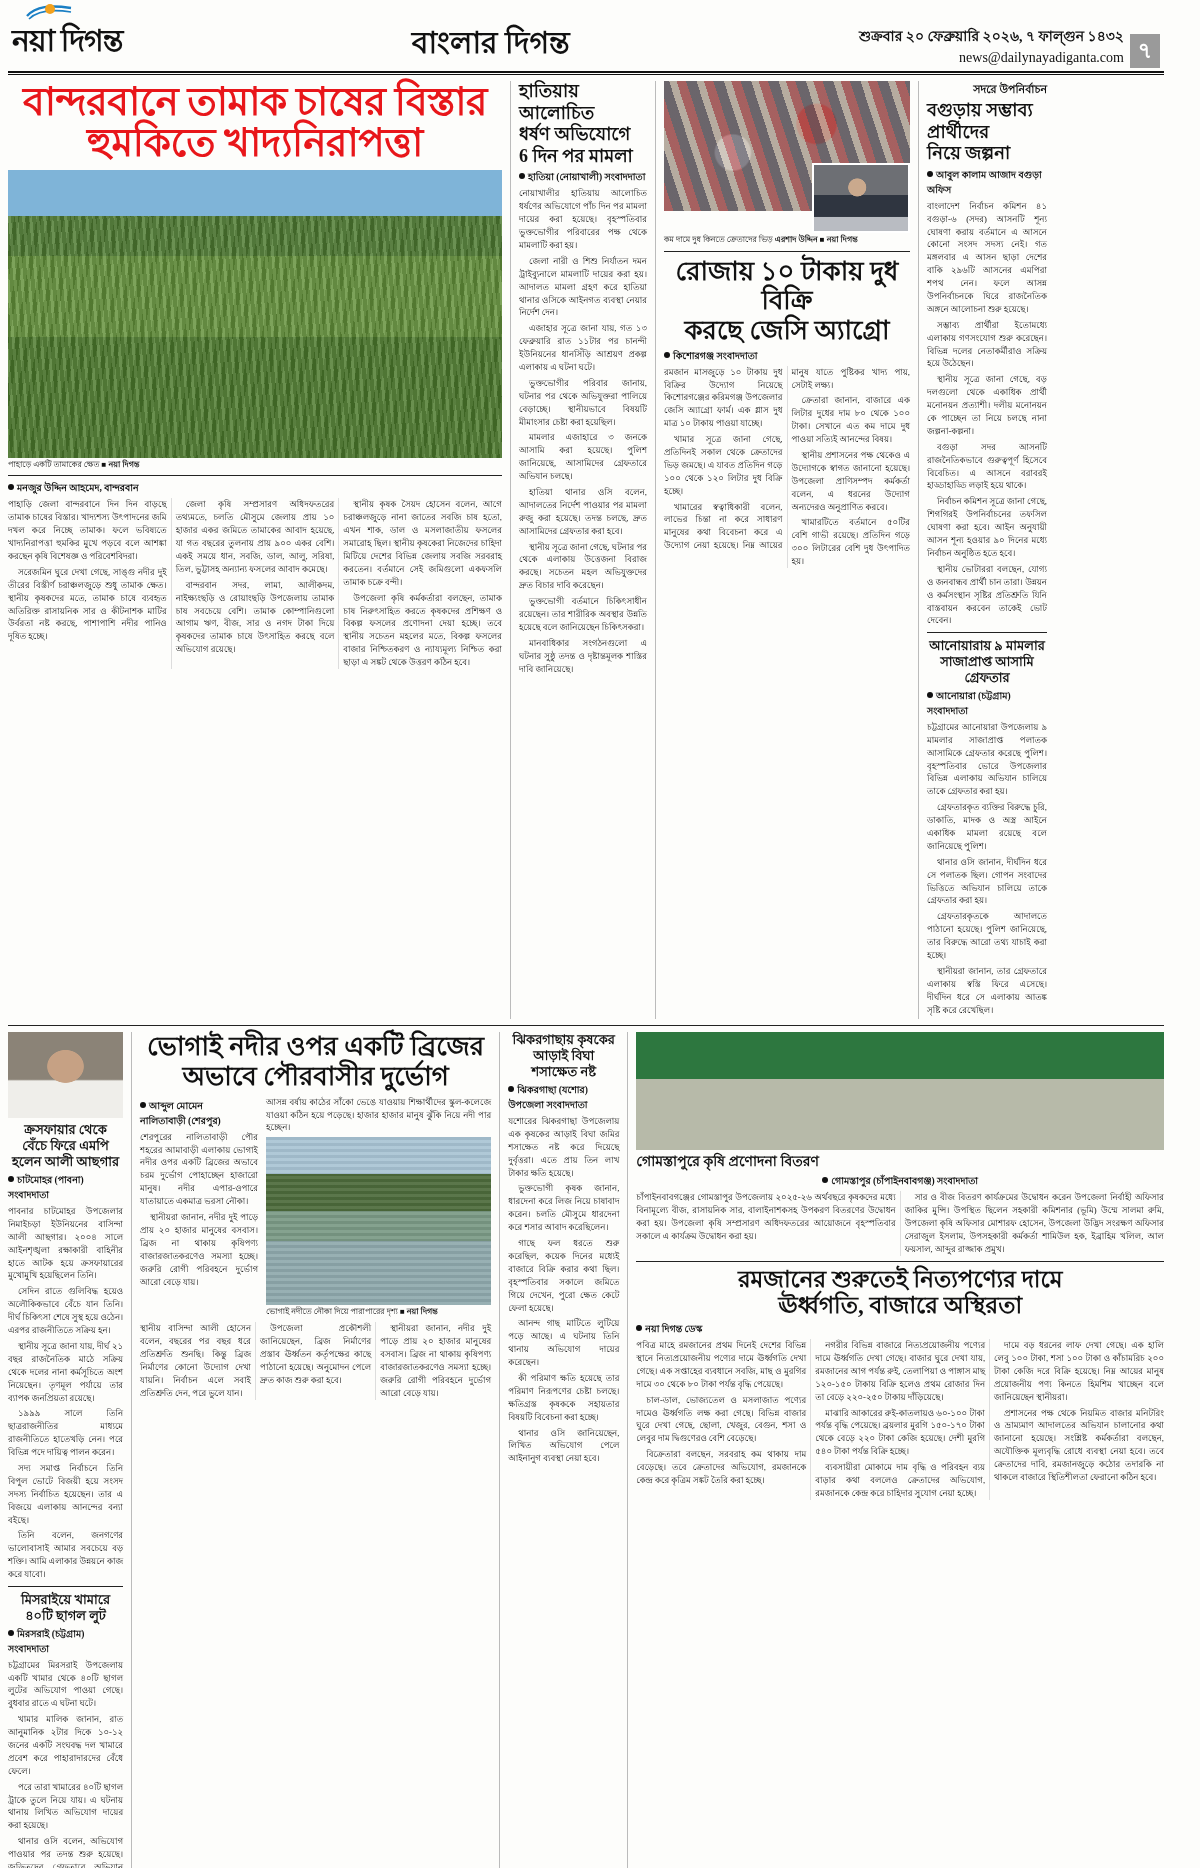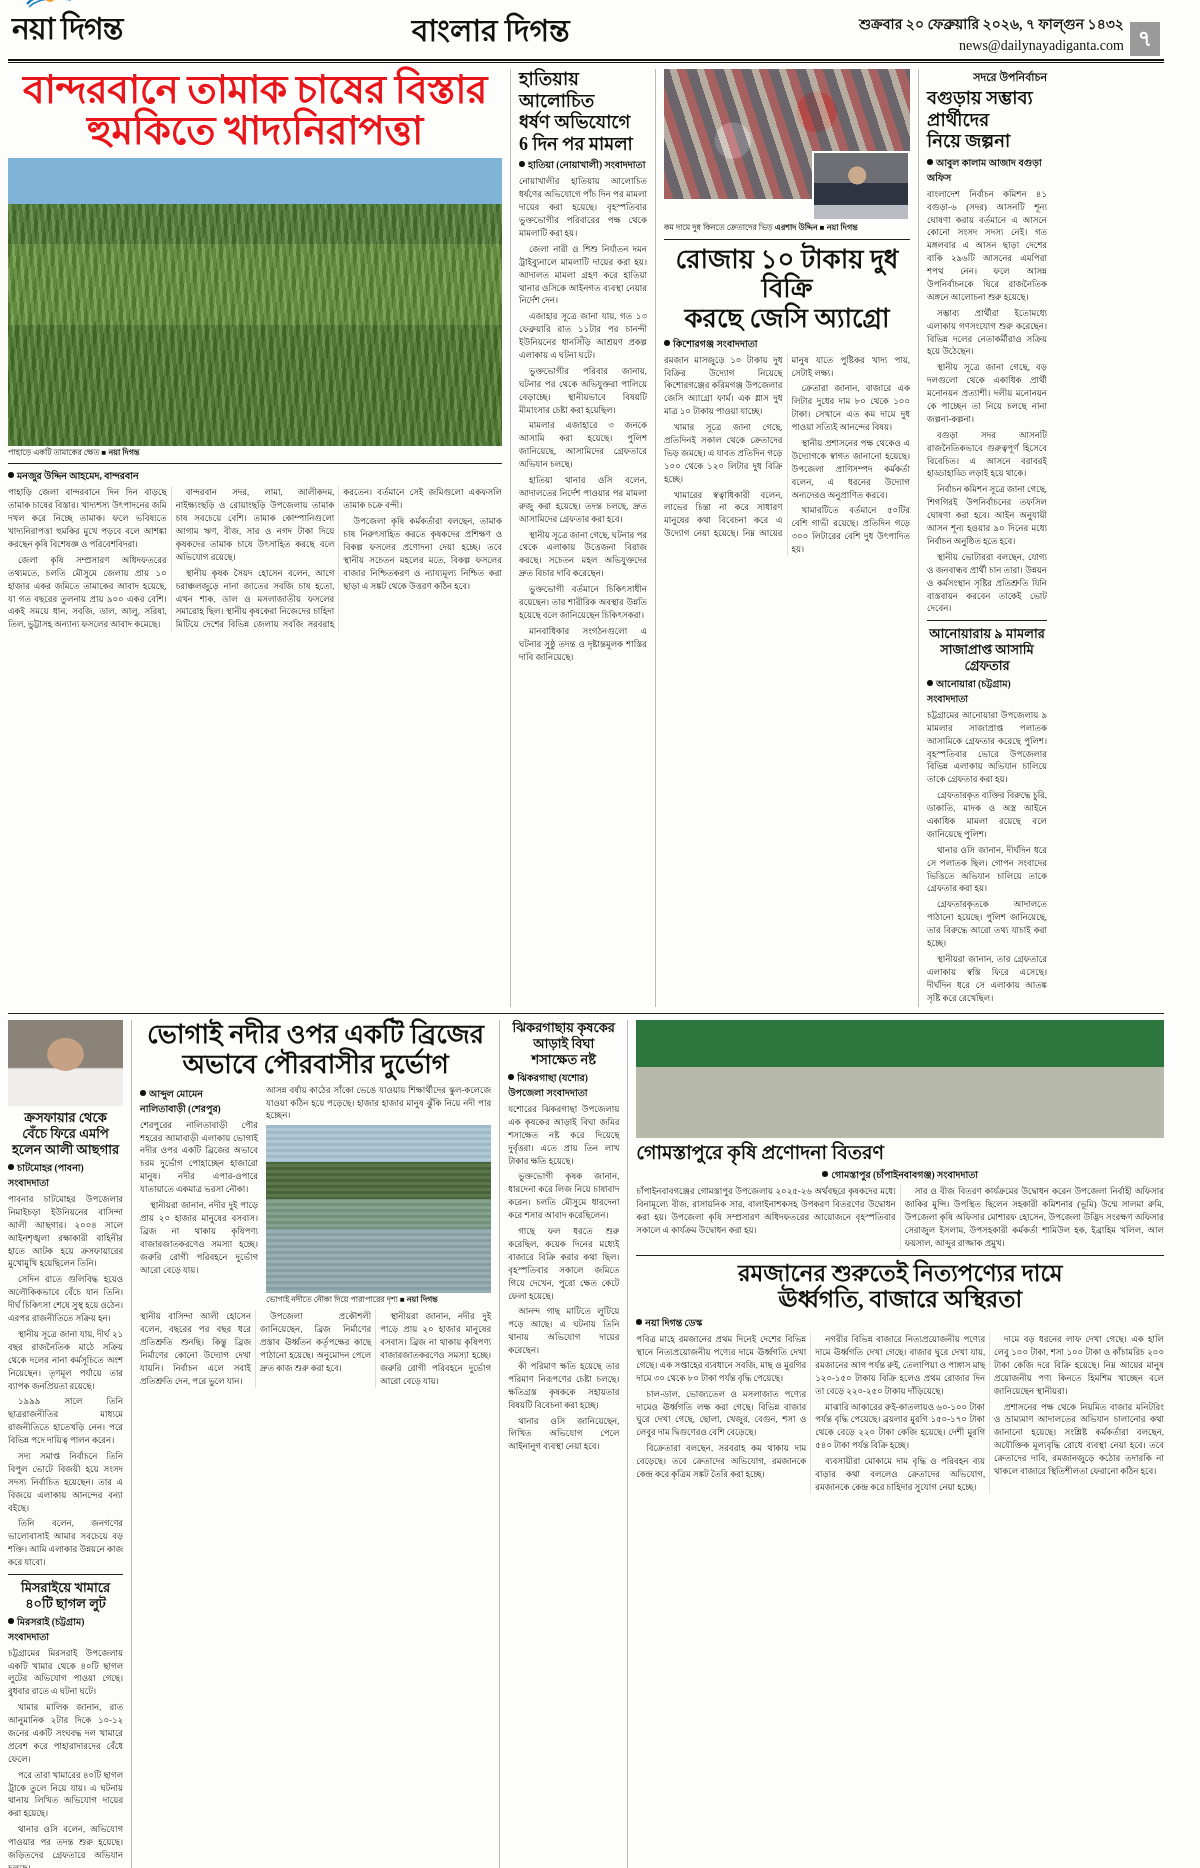--- a/index.html
+++ b/index.html
@@ -3,21 +3,21 @@
 <meta charset="utf-8">
 <style>
   * { box-sizing: border-box; margin:0; padding:0; }
   body {
     width:1200px; height:1868px;
     background:#fdfdfb;
     font-family:"Liberation Serif", serif;
     color:#111;
     overflow:hidden;
   }
-  .page { width:1172px; height:1868px; padding:8px 8px; position:relative; }
+  .page { width:1172px; height:1868px; padding:20px 8px; position:relative; }
 
   
   .masthead { display:flex; align-items:flex-end; justify-content:space-between; height:48px; padding:0 4px; }
   .logo-wrap { display:flex; align-items:flex-end; gap:2px; }
   .logo-mark { font-family:"Liberation Serif",serif; font-weight:bold; font-size:30px; letter-spacing:-1px; color:#111; position:relative; }
   .logo-swoosh { position:absolute; left:14px; top:-13px; width:46px; height:16px; }
   .paper-title { font-size:30px; font-weight:bold; letter-spacing:0px; color:#111; transform:translateY(2px);}
   .mast-right { text-align:right; display:flex; align-items:flex-end; gap:6px; }
   .mast-meta { font-size:14px; line-height:1.5; text-align:right; }
   .mast-meta .dateline { font-weight:bold; }
@@ -123,20 +123,21 @@
       <div class="cap">
         <span>পাহাড়ে একটি তামাকের ক্ষেত</span>
         <span class="src"> ■ <span>নয়া দিগন্ত</span></span>
       </div>
       <div class="hr"></div>
       <div class="byline">
         <span class="dot"></span><span>মনজুর উদ্দিন আহমেদ</span>, <span>বান্দরবান</span>
       </div>
       <div class="txt3">
         <p class="body nf">পাহাড়ি জেলা বান্দরবানে দিন দিন বাড়ছে তামাক চাষের বিস্তার। খাদ্যশস্য উৎপাদনের জমি দখল করে নিচ্ছে তামাক। ফলে ভবিষ্যতে খাদ্যনিরাপত্তা হুমকির মুখে পড়বে বলে আশঙ্কা করছেন কৃষি বিশেষজ্ঞ ও পরিবেশবিদরা।</p>
+        <p class="body">সরেজমিন ঘুরে দেখা গেছে, সাঙ্গু নদীর দুই তীরের বিস্তীর্ণ চরাঞ্চলজুড়ে শুধু তামাক ক্ষেত। স্থানীয় কৃষকদের মতে, তামাক চাষে ব্যবহৃত অতিরিক্ত রাসায়নিক সার ও কীটনাশক মাটির উর্বরতা নষ্ট করছে, পাশাপাশি নদীর পানিও দূষিত হচ্ছে।</p>
         <p class="body">জেলা কৃষি সম্প্রসারণ অধিদফতরের তথ্যমতে, চলতি মৌসুমে জেলায় প্রায় ১০ হাজার একর জমিতে তামাকের আবাদ হয়েছে, যা গত বছরের তুলনায় প্রায় ৯০০ একর বেশি। একই সময়ে ধান, সবজি, ডাল, আলু, সরিষা, তিল, ভুট্টাসহ অন্যান্য ফসলের আবাদ কমেছে।</p>
         <p class="body">বান্দরবান সদর, লামা, আলীকদম, নাইক্ষ্যংছড়ি ও রোয়াংছড়ি উপজেলায় তামাক চাষ সবচেয়ে বেশি। তামাক কোম্পানিগুলো আগাম ঋণ, বীজ, সার ও নগদ টাকা দিয়ে কৃষকদের তামাক চাষে উৎসাহিত করছে বলে অভিযোগ রয়েছে।</p>
         <p class="body">স্থানীয় কৃষক সৈয়দ হোসেন বলেন, আগে চরাঞ্চলজুড়ে নানা জাতের সবজি চাষ হতো, এখন শাক, ডাল ও মসলাজাতীয় ফসলের সমারোহ ছিল। স্থানীয় কৃষকেরা নিজেদের চাহিদা মিটিয়ে দেশের বিভিন্ন জেলায় সবজি সরবরাহ করতেন। বর্তমানে সেই জমিগুলো একফসলি তামাক চক্রে বন্দী।</p>
         <p class="body">উপজেলা কৃষি কর্মকর্তারা বলছেন, তামাক চাষ নিরুৎসাহিত করতে কৃষকদের প্রশিক্ষণ ও বিকল্প ফসলের প্রণোদনা দেয়া হচ্ছে। তবে স্থানীয় সচেতন মহলের মতে, বিকল্প ফসলের বাজার নিশ্চিতকরণ ও ন্যায্যমূল্য নিশ্চিত করা ছাড়া এ সঙ্কট থেকে উত্তরণ কঠিন হবে।</p>
       </div>
     </div>
 
     <div class="rule-v"></div>
 
     <div class="col c2">
@@ -303,21 +304,21 @@
       <p class="body">গাছে ফল ধরতে শুরু করেছিল, কয়েক দিনের মধ্যেই বাজারে বিক্রি করার কথা ছিল। বৃহস্পতিবার সকালে জমিতে গিয়ে দেখেন, পুরো ক্ষেত কেটে ফেলা হয়েছে।</p>
       <p class="body">আনন্দ গাছ মাটিতে লুটিয়ে পড়ে আছে। এ ঘটনায় তিনি থানায় অভিযোগ দায়ের করেছেন।</p>
       <p class="body">কী পরিমাণ ক্ষতি হয়েছে তার পরিমাণ নিরূপণের চেষ্টা চলছে। ক্ষতিগ্রস্ত কৃষককে সহায়তার বিষয়টি বিবেচনা করা হচ্ছে।</p>
       <p class="body">থানার ওসি জানিয়েছেন, লিখিত অভিযোগ পেলে আইনানুগ ব্যবস্থা নেয়া হবে।</p>
     </div>
 
     <div class="rule-v"></div>
 
     <div class="col" style="width:550px;">
       <div class="photo ph-event" style="height:118px;"></div>
-      <h3 class="hl" style="margin-top:4px;font-size:19px;">গোমস্তাপুরে কৃষি প্রণোদনা বিতরণ</h3>
+      <h3 class="hl" style="margin-top:4px;font-size:14px;">গোমস্তাপুরে কৃষি প্রণোদনা বিতরণ</h3>
       <div class="byline" style="text-align:center;">
         <span class="dot"></span><span>গোমস্তাপুর (চাঁপাইনবাবগঞ্জ)</span> <span>সংবাদদাতা</span>
       </div>
       <div class="txt2">
         <p class="body nf">চাঁপাইনবাবগঞ্জের গোমস্তাপুর উপজেলায় ২০২৫-২৬ অর্থবছরে কৃষকদের মধ্যে বিনামূল্যে বীজ, রাসায়নিক সার, বালাইনাশকসহ উপকরণ বিতরণের উদ্বোধন করা হয়। উপজেলা কৃষি সম্প্রসারণ অধিদফতরের আয়োজনে বৃহস্পতিবার সকালে এ কার্যক্রম উদ্বোধন করা হয়।</p>
         <p class="body">সার ও বীজ বিতরণ কার্যক্রমের উদ্বোধন করেন উপজেলা নির্বাহী অফিসার জাকির মুন্সি। উপস্থিত ছিলেন সহকারী কমিশনার (ভূমি) উম্মে সালমা রুমি, উপজেলা কৃষি অফিসার মোশারফ হোসেন, উপজেলা উদ্ভিদ সংরক্ষণ অফিসার সেরাজুল ইসলাম, উপসহকারী কর্মকর্তা শামিউল হক, ইব্রাহিম খলিল, আল ফয়সাল, আব্দুর রাজ্জাক প্রমুখ।</p>
       </div>
       <div class="hr"></div>
       <h2 class="hl" style="font-size:23px;">
         <span>রমজানের শুরুতেই নিত্যপণ্যের দামে</span><br>

